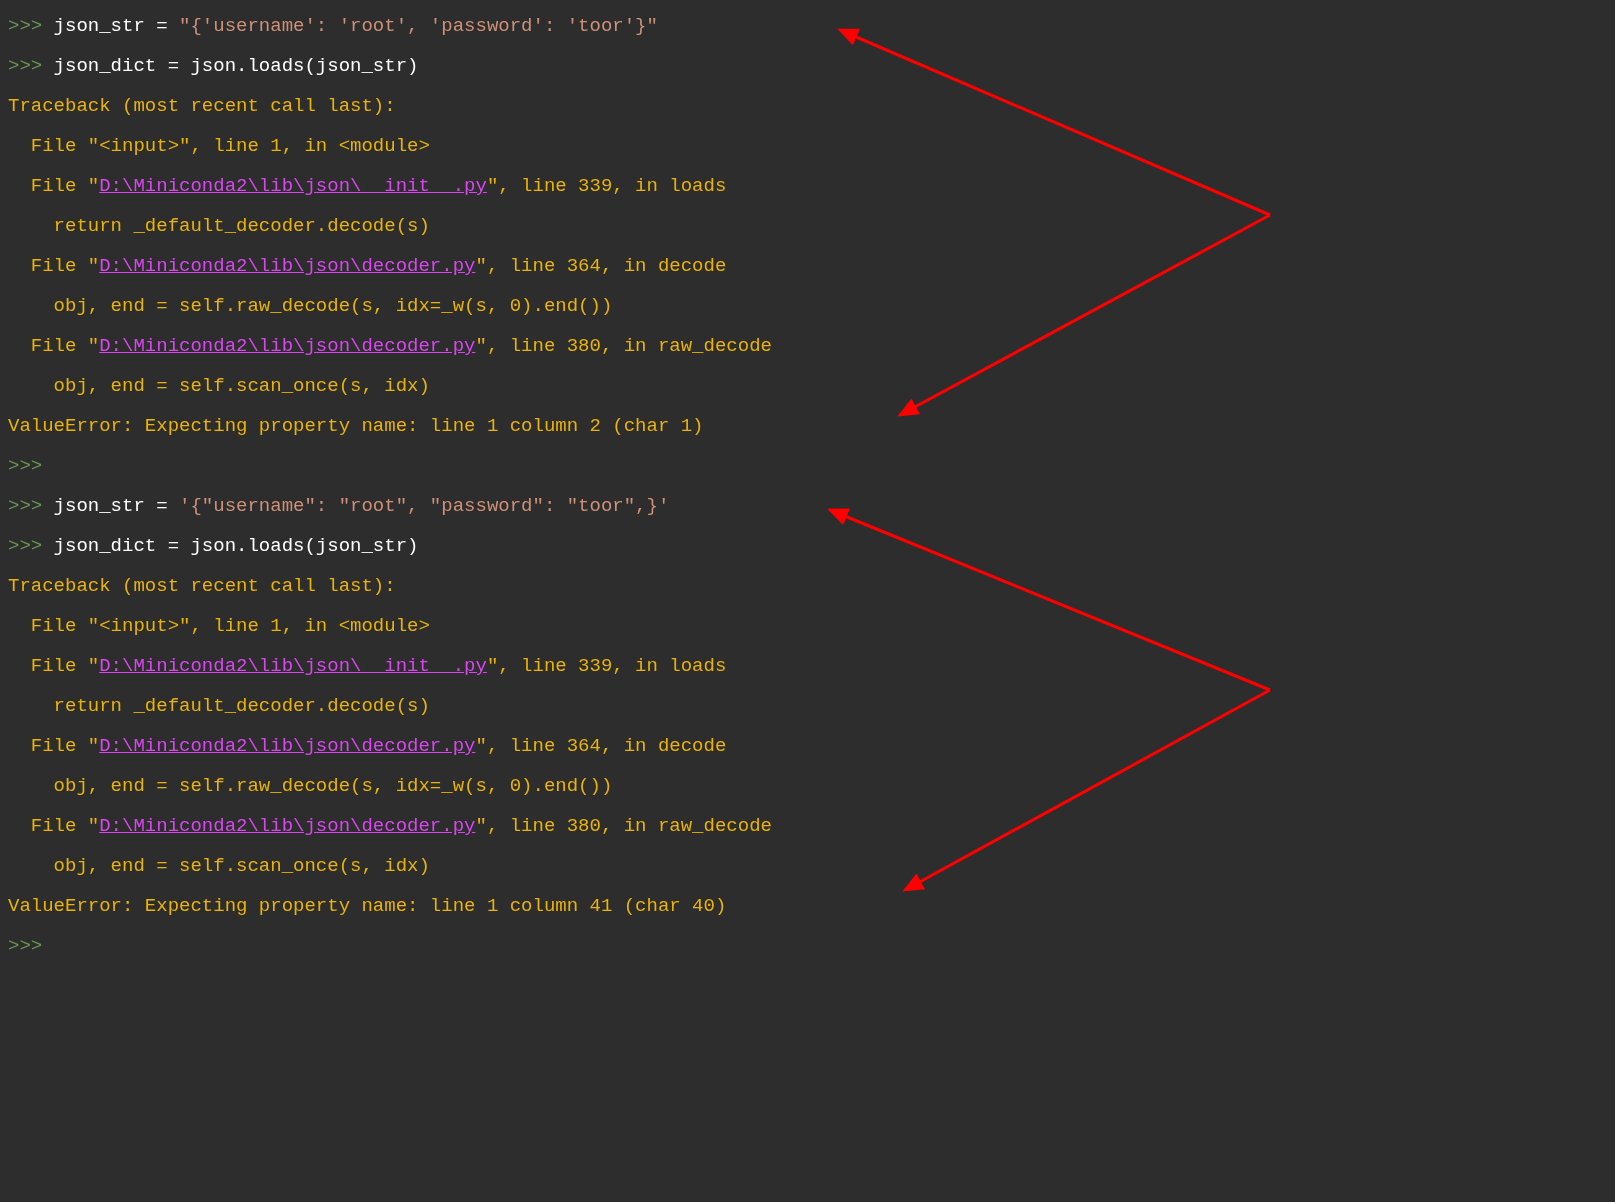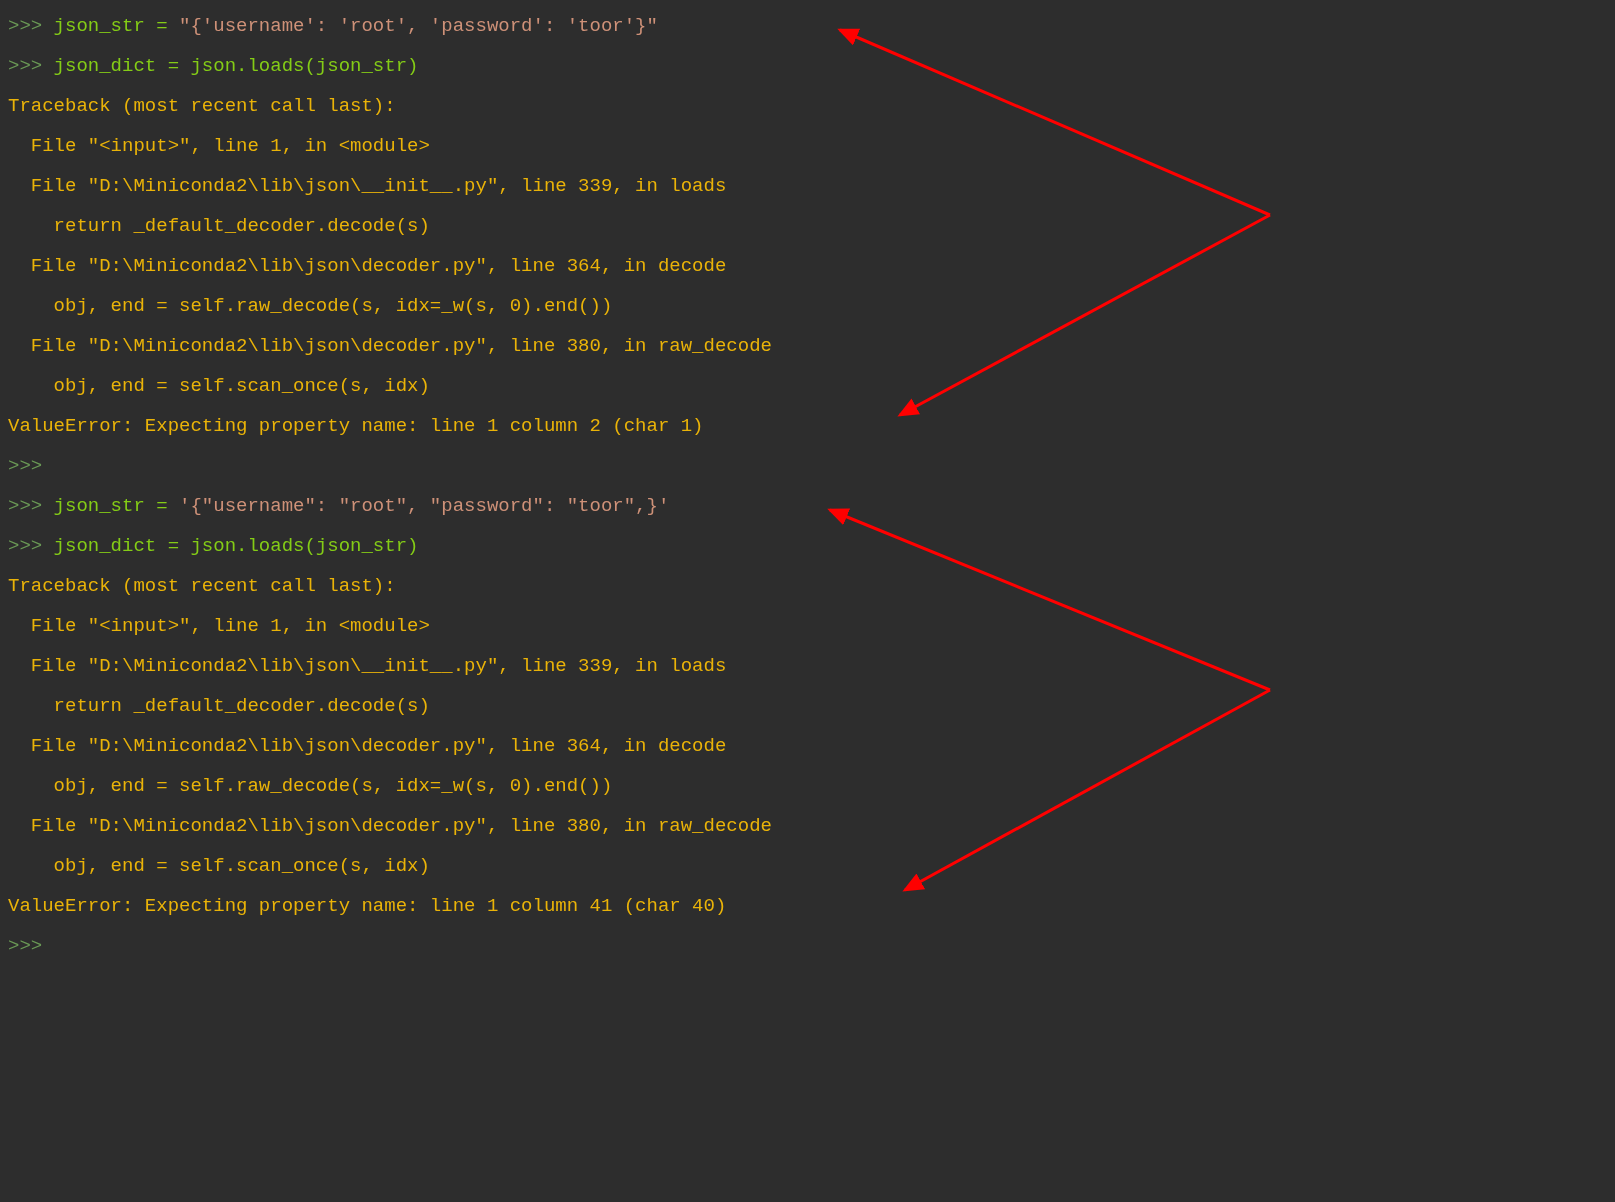--- a/index.html
+++ b/index.html
@@ -13,22 +13,22 @@
   }
   .terminal {
     position: relative;
     padding: 6px 8px;
     white-space: pre;
     color: #cccccc;
   }
   .prompt { color: #6A9955; }
   .str    { color: #ce9178; }
   .err    { color: #eab308; }
-  .link   { color: #eab308; }
-  .plain  { color: #84cc16; }
+  .link   { color: #d946ef; text-decoration: underline; }
+  .plain  { color: #ffffff; }
 
   svg.arrows {
     position: absolute;
     left: 0; top: 0;
     pointer-events: none;
   }
 </style>
 </head>
 <body>
 

